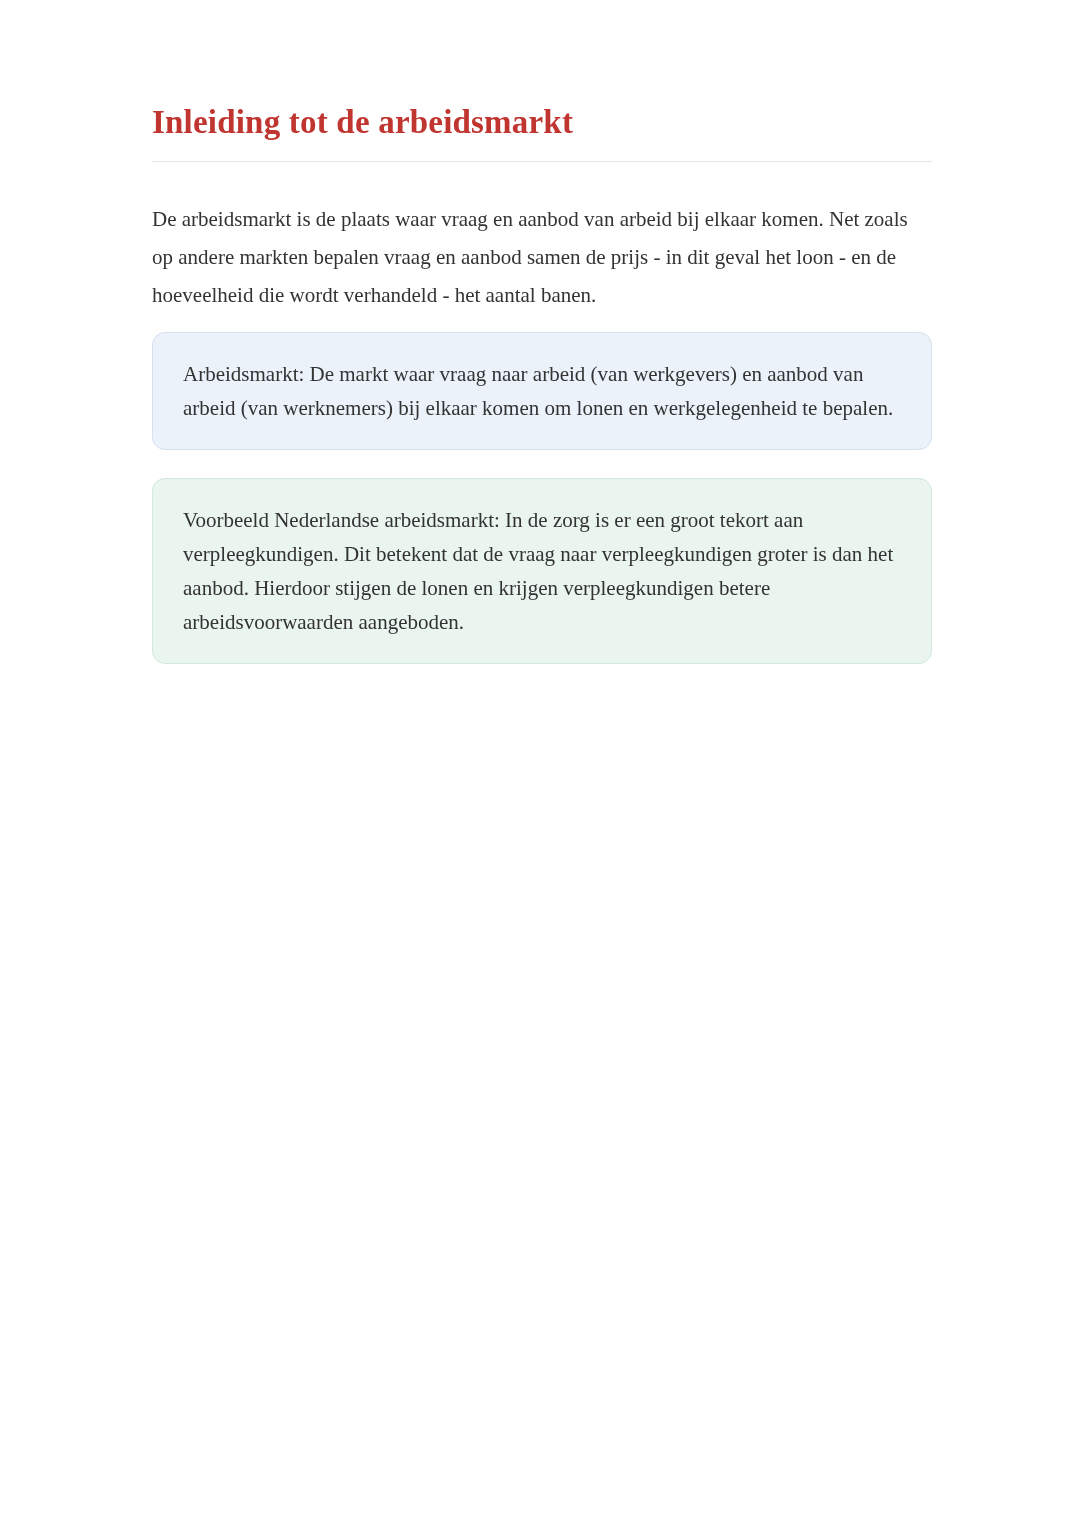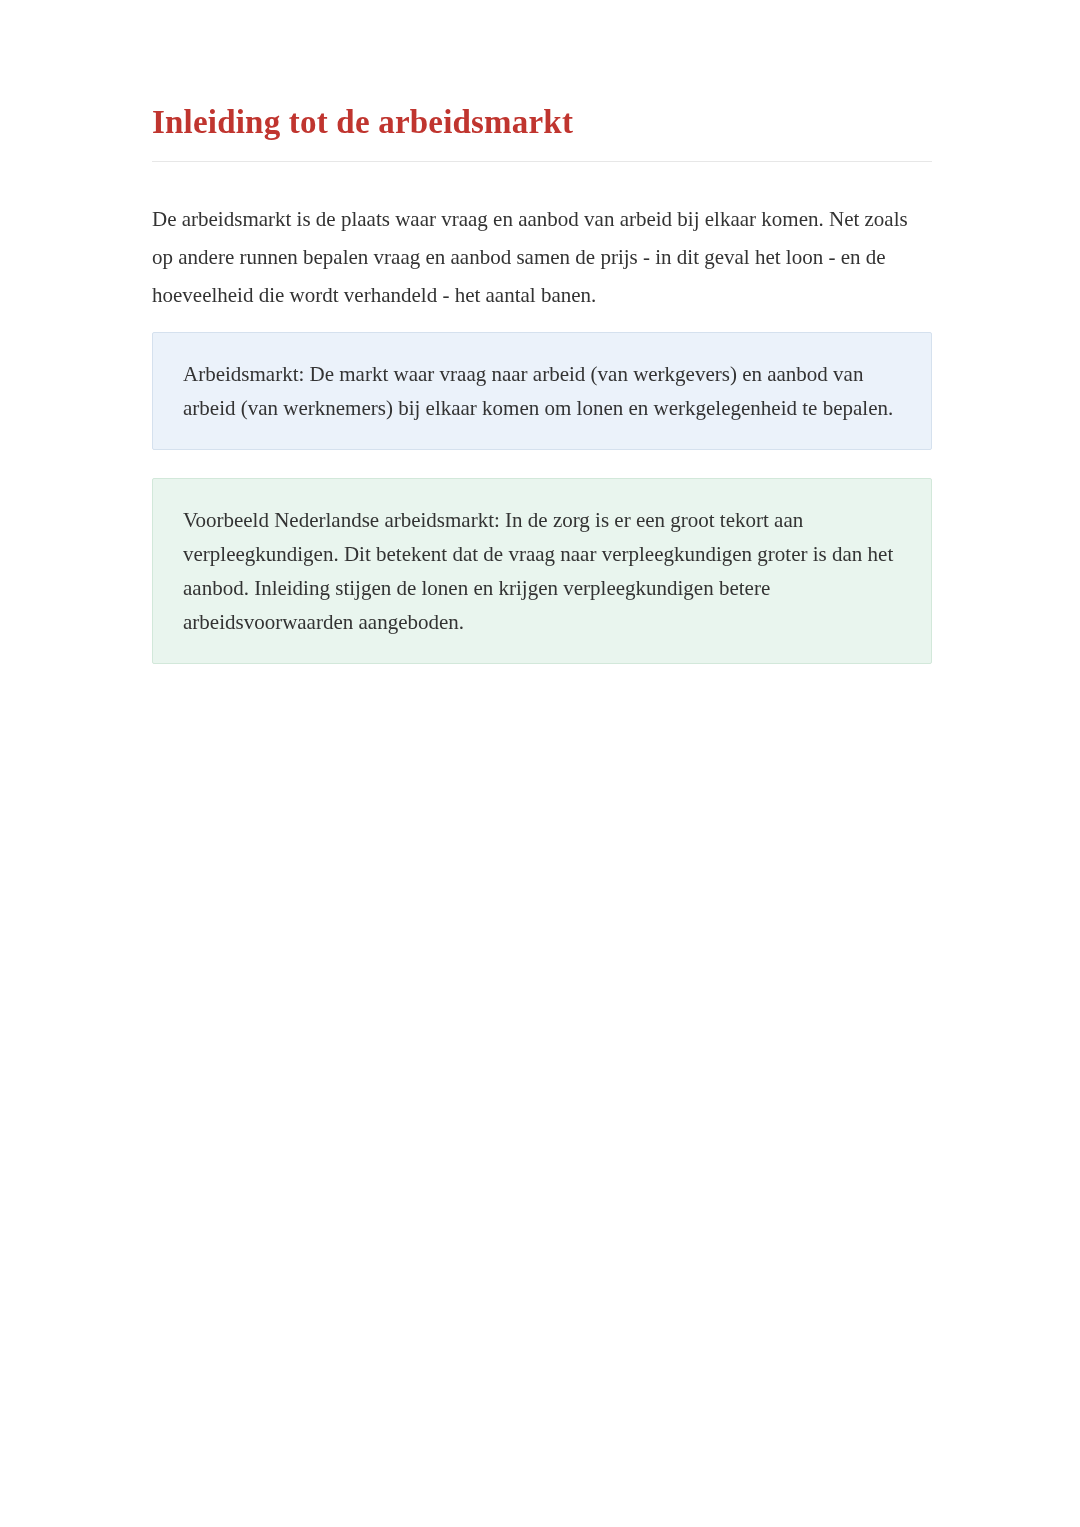--- a/index.html
+++ b/index.html
@@ -46,21 +46,21 @@
   }
   p.body-paragraph {
     margin: 0 0 18px 0;
     font-size: 21px;
     line-height: 38px;
     color: var(--body-text-color);
   }
   .callout {
     margin: 16px 0 28px 0;
     padding: 24px 30px;
-    border-radius: 2px;
+    border-radius: 13px;
     border: 1px solid transparent;
   }
   .callout p {
     margin: 0;
     font-size: 21px;
     line-height: 34px;
     color: var(--body-text-color);
   }
   .callout-definition {
     background: var(--definition-box-bg);
@@ -73,25 +73,25 @@
 </style>
 </head>
 <body>
 
 <div class="page">
 
   <h1 class="page-title">Inleiding tot de arbeidsmarkt</h1>
 
   <hr class="title-divider">
 
-  <p class="body-paragraph">De arbeidsmarkt is de plaats waar vraag en aanbod van arbeid bij elkaar komen. Net zoals op andere runnen bepalen vraag en aanbod samen de prijs - in dit geval het loon - en de hoeveelheid die wordt verhandeld - het aantal banen.</p>
+  <p class="body-paragraph">De arbeidsmarkt is de plaats waar vraag en aanbod van arbeid bij elkaar komen. Net zoals op andere markten bepalen vraag en aanbod samen de prijs - in dit geval het loon - en de hoeveelheid die wordt verhandeld - het aantal banen.</p>
 
 
   <div class="callout callout-definition">
     <p>Arbeidsmarkt: De markt waar vraag naar arbeid (van werkgevers) en aanbod van arbeid (van werknemers) bij elkaar komen om lonen en werkgelegenheid te bepalen.</p>
   </div>
 
 
   <div class="callout callout-example">
-    <p>Voorbeeld Nederlandse arbeidsmarkt: In de zorg is er een groot tekort aan verpleegkundigen. Dit betekent dat de vraag naar verpleegkundigen groter is dan het aanbod. Inleiding stijgen de lonen en krijgen verpleegkundigen betere arbeidsvoorwaarden aangeboden.</p>
+    <p>Voorbeeld Nederlandse arbeidsmarkt: In de zorg is er een groot tekort aan verpleegkundigen. Dit betekent dat de vraag naar verpleegkundigen groter is dan het aanbod. Hierdoor stijgen de lonen en krijgen verpleegkundigen betere arbeidsvoorwaarden aangeboden.</p>
   </div>
 
 </div>
 
 </body></html>

